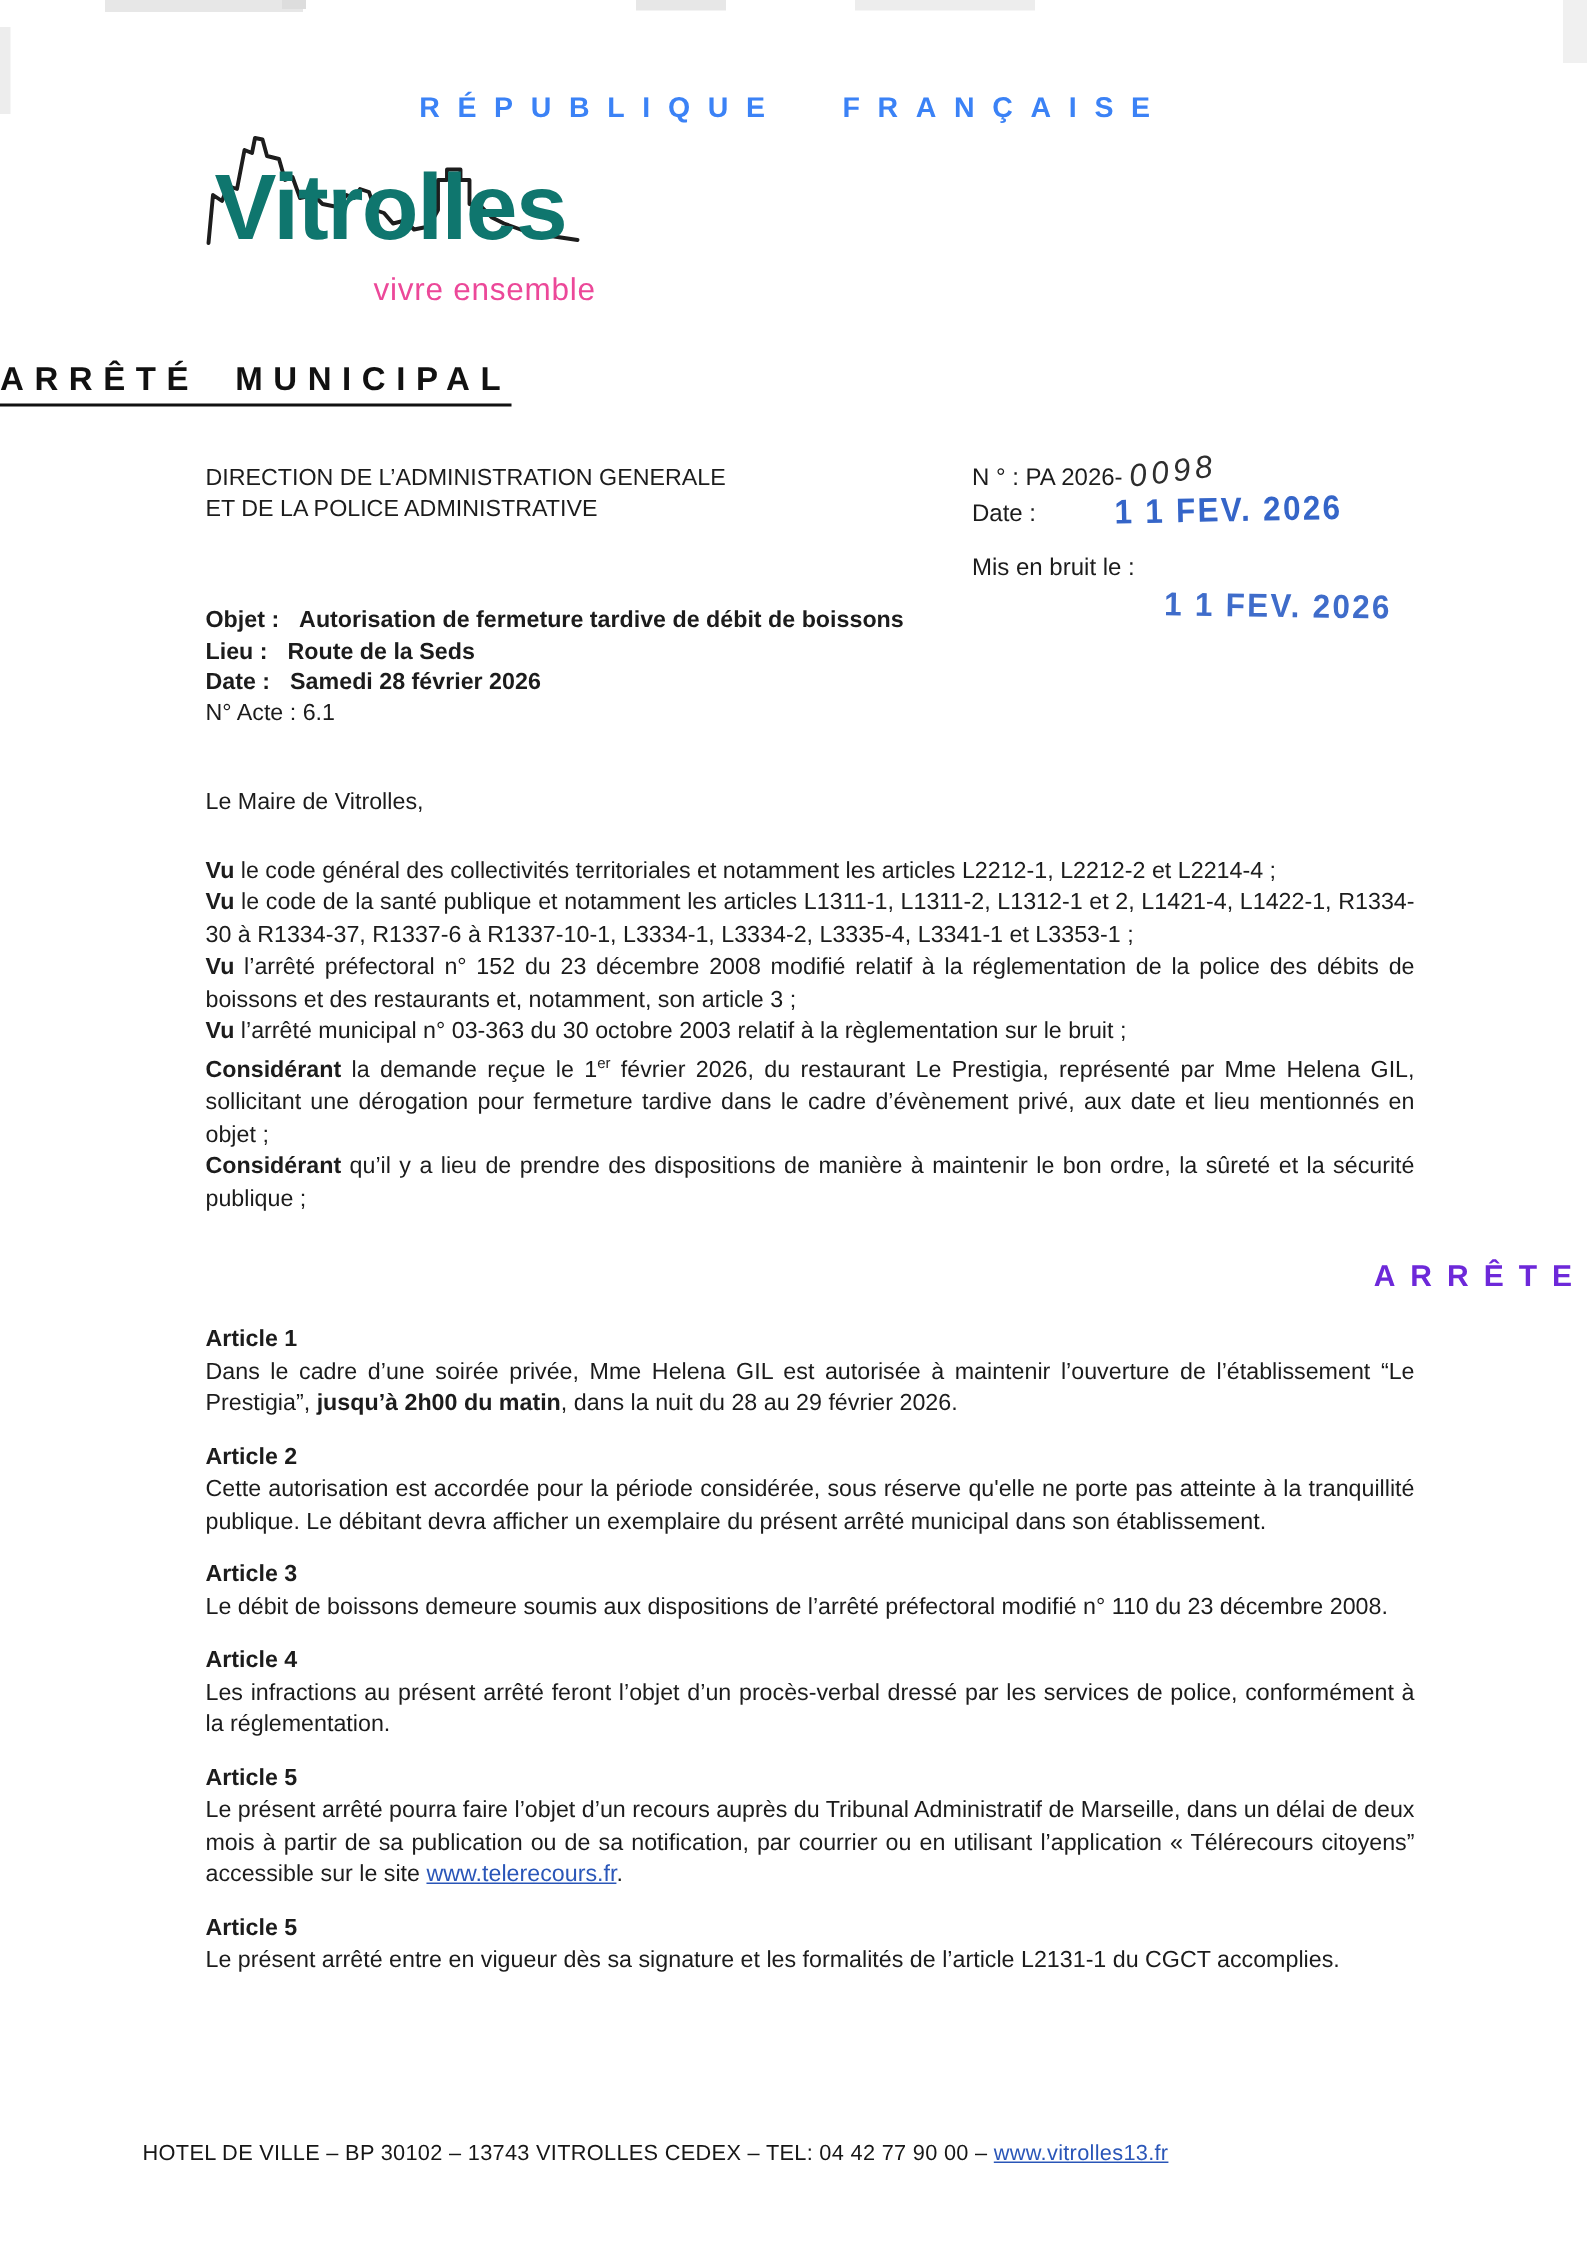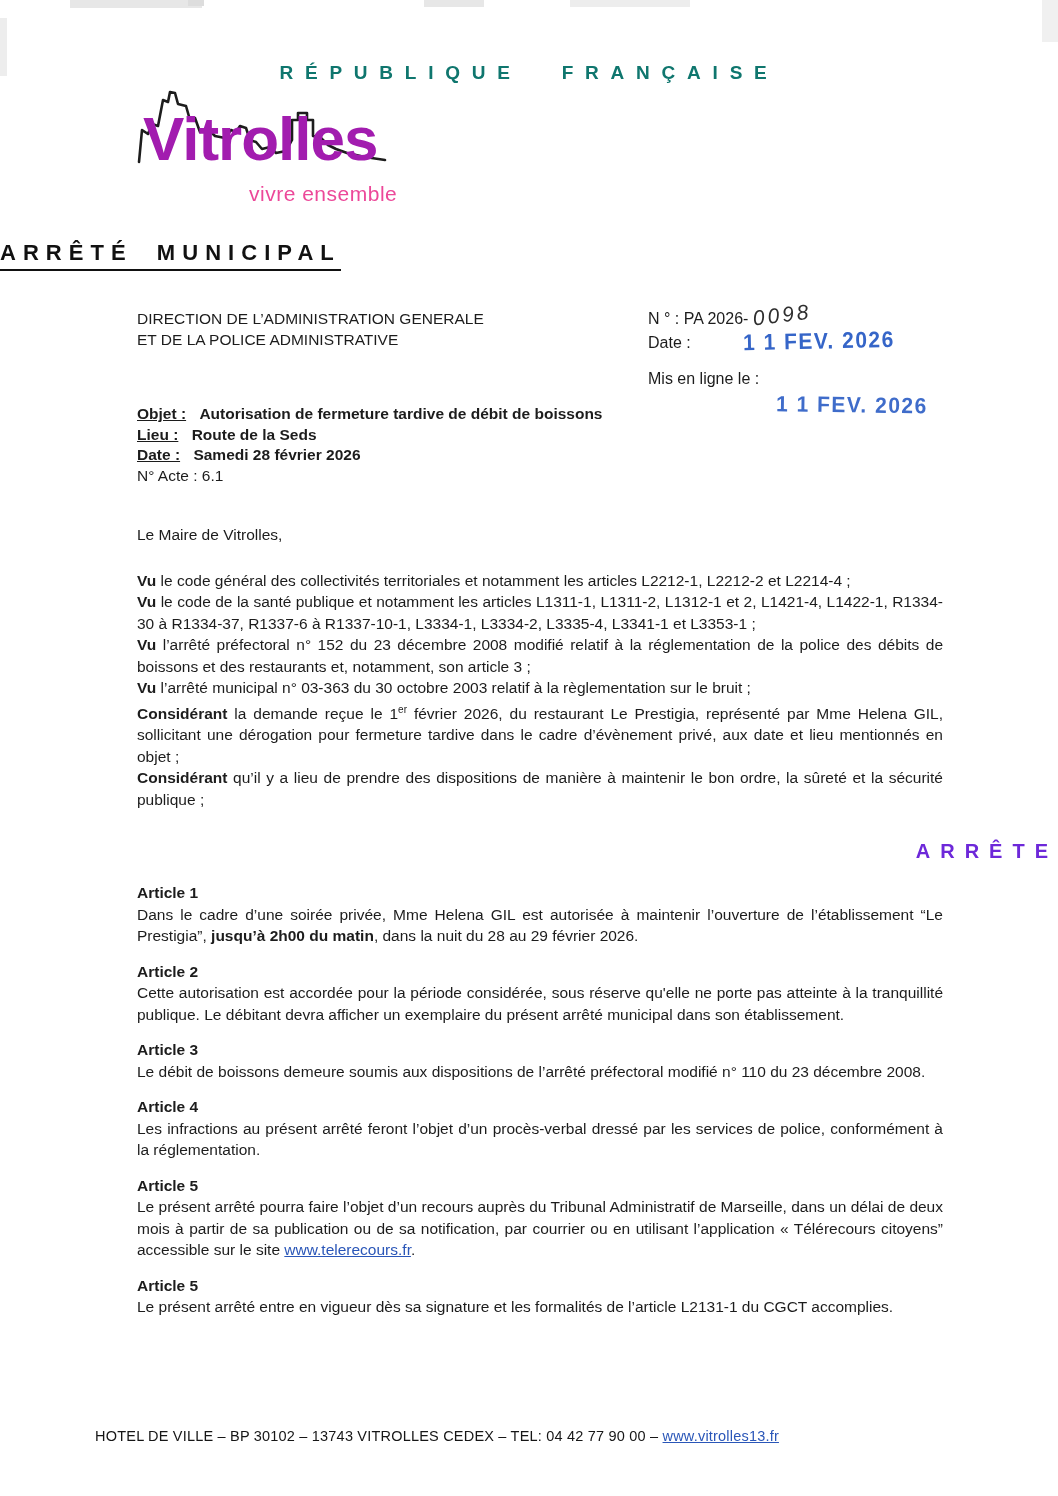--- a/index.html
+++ b/index.html
@@ -11,30 +11,30 @@
     color:#1c1c1c;
     overflow:hidden;
   }
   
   .artifact{position:absolute;background:#e7e7e7;}
 
   
   .republic{
     position:absolute;top:62px;left:0;width:1058px;
     text-align:center;
-    font-size:19px;font-weight:bold;color:#0f766e;
+    font-size:19px;font-weight:bold;color:#3b82f6;
     letter-spacing:0.62em;word-spacing:1.2em;
   }
 
   
   .logo{position:absolute;left:137px;top:78px;width:310px;height:145px;}
   .logo-skyline{position:absolute;left:0;top:0;}
   .logo-name{
     position:absolute;left:6px;top:30px;
-    font-size:62px;font-weight:bold;color:#a21caf;
+    font-size:62px;font-weight:bold;color:#0f766e;
     letter-spacing:-1px;line-height:1;
   }
   .logo-tagline{
     position:absolute;left:112px;top:104px;
     font-size:21px;color:#ec4899;letter-spacing:0.5px;
   }
 
   
   .doc-title-wrap{position:absolute;top:240px;left:0;width:1058px;text-align:left;}
   .doc-title{
@@ -62,21 +62,21 @@
     transform:rotate(-1.2deg) scaleY(1.08);
     white-space:nowrap;
   }
   .stamp-1{margin-left:48px;}
   .stamp-2{margin-left:128px;margin-top:4px;transform:rotate(0.8deg) scaleY(1.05);opacity:0.95;}
   .online-label{margin-top:14px;}
 
   
   .subject{position:absolute;left:137px;top:404px;width:806px;font-size:15.5px;line-height:20.5px;}
   .subject-line{margin:0;}
-  .subj-label{font-weight:bold;text-decoration:underline;}
+  .subj-label{font-weight:bold;}
   .subj-value{font-weight:bold;margin-left:9px;}
   .acte{font-weight:normal;}
 
   
   .preamble{position:absolute;left:137px;top:524px;width:806px;font-size:15.5px;line-height:21.5px;}
   .salutation{margin:0 0 24px 0;}
   .clause{margin:0;text-align:justify;}
   .lead{font-weight:bold;}
   sup{font-size:10px;}
 
@@ -134,21 +134,21 @@
 
   <div class="meta-right">
     <div class="meta-row">
       <span>N ° : PA 2026-</span>
       <span class="handwritten">0098</span>
     </div>
     <div class="meta-row">
       <span>Date :</span>
       <span class="stamp stamp-1">1 1 FEV. 2026</span>
     </div>
-    <div class="online-label">Mis en ligne le :</div>
+    <div class="online-label">Mis en bruit le :</div>
     <div class="stamp stamp-2">1 1 FEV. 2026</div>
   </div>
 
   <div class="subject">
     <p class="subject-line">
       <span class="subj-label">Objet :</span>
       <span class="subj-value">Autorisation de fermeture tardive de débit de boissons</span>
     </p>
     <p class="subject-line">
       <span class="subj-label">Lieu :</span>

